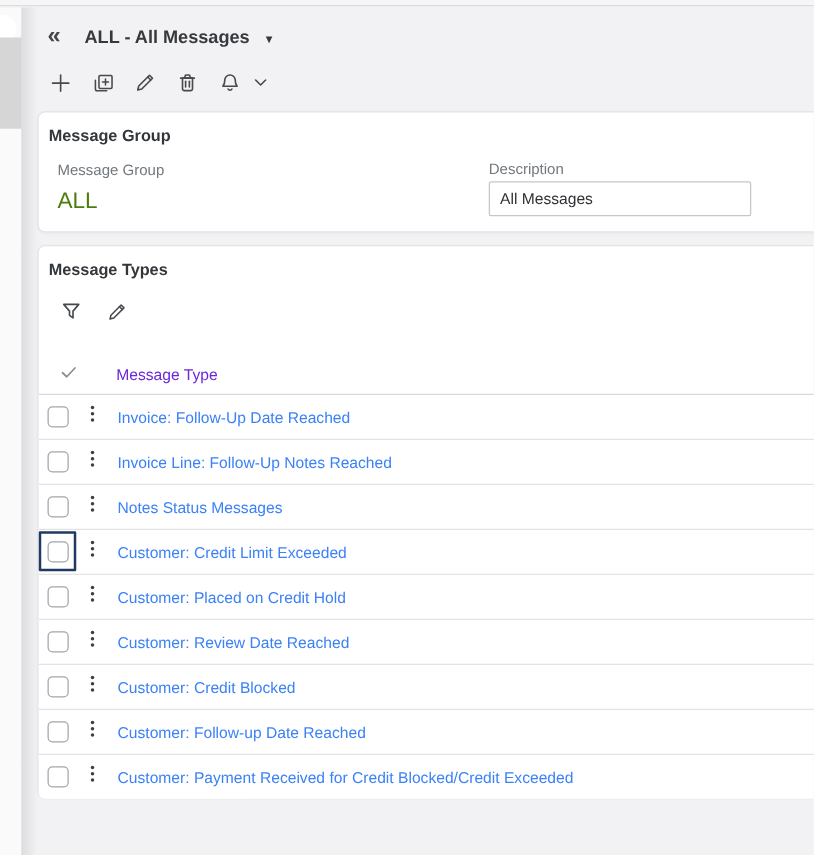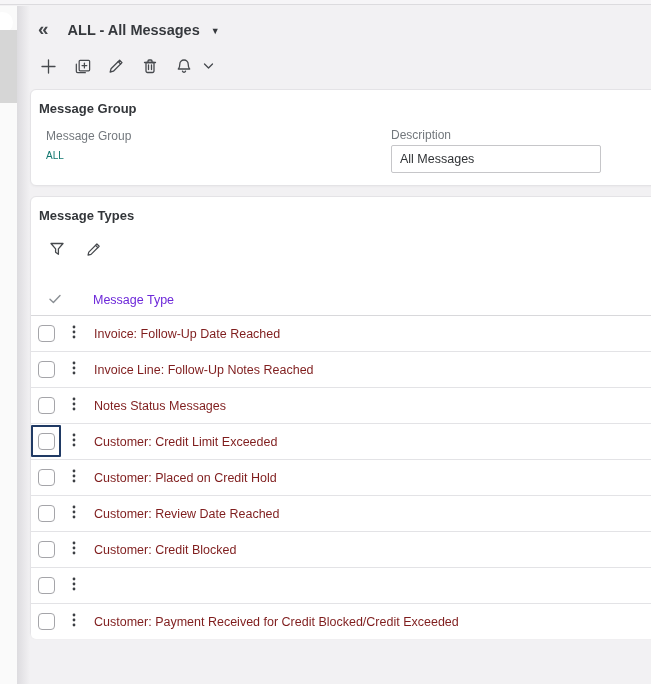--- a/index.html
+++ b/index.html
@@ -81,21 +81,21 @@
   .card-1 { top: 89px; height: 97px; }
   .card-2 { top: 196px; height: 442px; }
   .card-title {
     position: absolute; left: 8px; top: 11px;
     font-size: 13px; font-weight: 700; color: #33363a;
   }
 
   
   .field-label { font-size: 12px; color: #73787d; }
   .mg-label-1 { position: absolute; left: 15px; top: 39px; }
-  .mg-value-1 { position: absolute; left: 15px; top: 60px; font-size: 10px; color: #0f766e; }
+  .mg-value-1 { position: absolute; left: 15px; top: 60px; font-size: 18px; color: #4d7c0f; }
   .mg-label-2 { position: absolute; left: 360px; top: 38px; }
   .mg-input {
     position: absolute; left: 360px; top: 55px; width: 210px; height: 28px;
     border: 1px solid #c6c6c9; border-radius: 2px; background: #fff;
     font-family: "Liberation Sans", "DejaVu Sans", sans-serif;
     font-size: 12.5px; color: #303336; padding: 0 8px; outline: none;
   }
 
   
   .mt-toolbar {
@@ -127,21 +127,21 @@
     width: 17px; height: 17px; background: #fff;
     border: 1px solid #a5a5a9; border-radius: 4px; cursor: pointer;
   }
   .focus-ring {
     position: absolute; left: 0; top: 1px; width: 30px; height: 32px;
     border: 2px solid #203a64; border-radius: 1px;
     display: none; pointer-events: none;
   }
   .t-row.focused .focus-ring { display: block; }
   .cell-kebab { width: 26px; display: flex; align-items: center; justify-content: center; cursor: pointer; }
-  .cell-text { padding-left: 7px; font-size: 12.5px; color: #7f1d1d; }
+  .cell-text { padding-left: 7px; font-size: 12.5px; color: #3b82f6; }
 </style>
 </head>
 <body>
 
 <div id="app">
   <div class="top-strip"></div>
   <div class="left-rail">
     <div class="rail-pill"></div>
     <div class="rail-block"></div>
   </div>
@@ -396,20 +396,21 @@
       <span>
         <svg width="4" height="14" viewBox="0 0 4 14">
                 <g fill="#3c3f43">
                   <circle cx="2" cy="2" r="1.4"></circle>
                   <circle cx="2" cy="7" r="1.4"></circle>
                   <circle cx="2" cy="12" r="1.4"></circle>
                 </g>
               </svg>
       </span>
     </div>
+    <div class="cell-text">Customer: Follow-up Date Reached</div>
   </div>
         <div class="t-row last">
 
     <div class="cell-check">
       <div class="checkbox"></div>
     </div>
     <div class="cell-kebab">
       <span>
         <svg width="4" height="14" viewBox="0 0 4 14">
                 <g fill="#3c3f43">

